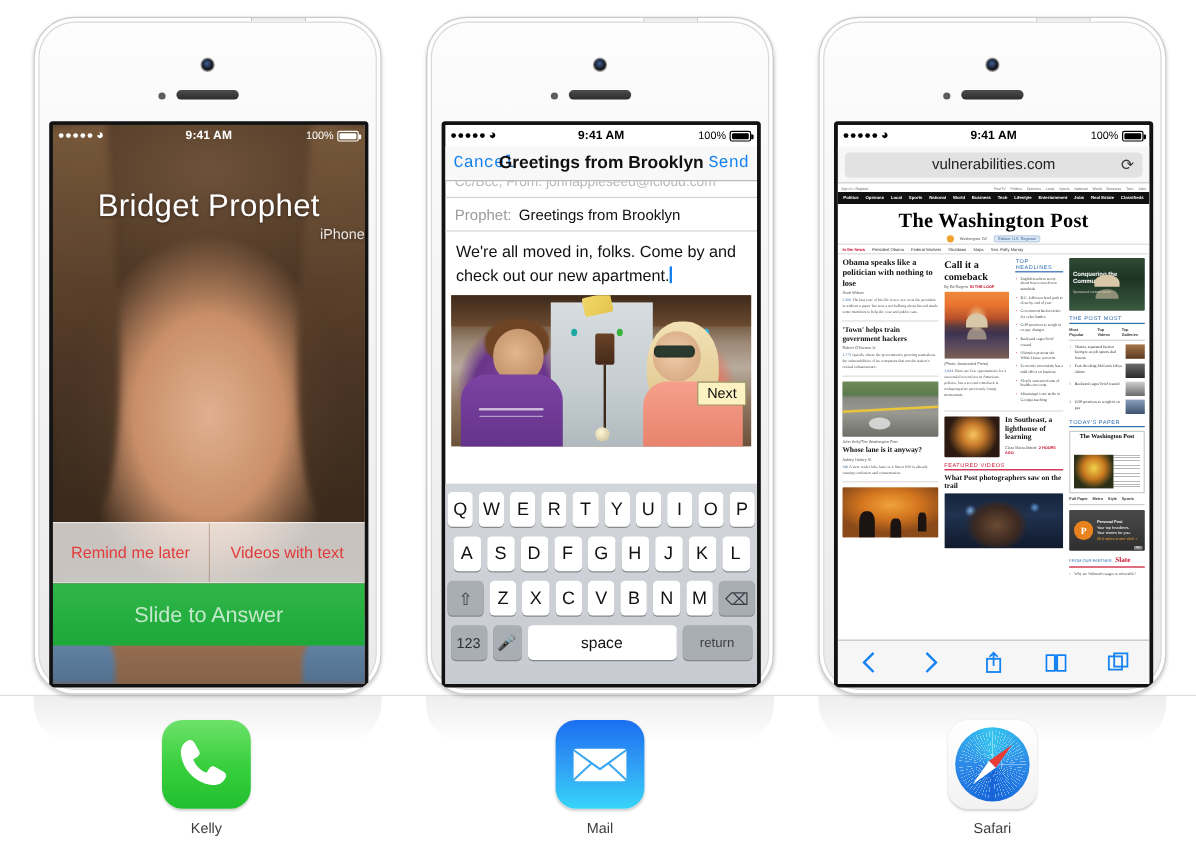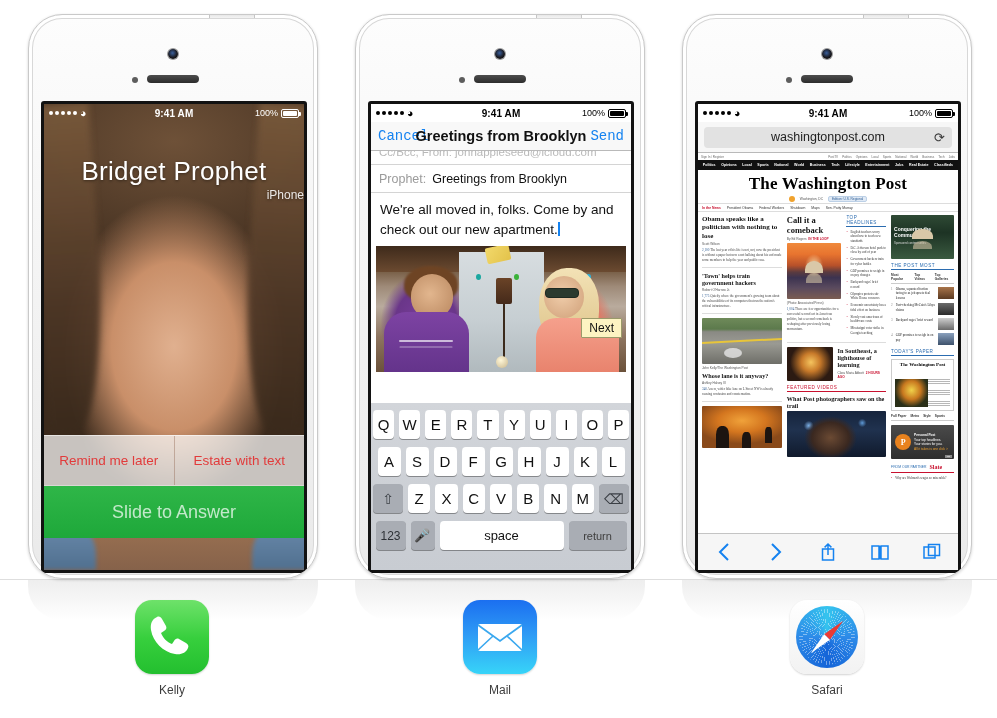--- a/index.html
+++ b/index.html
@@ -478,21 +478,21 @@
                   <i></i>
                 </span>
             </div>
           </div>
 
           <div class="call-name">Bridget Prophet</div>
           <div class="call-sub">iPhone</div>
 
           <div class="call-actions">
             <div>Remind me later</div>
-            <div>Estate with text</div>
+            <div>Videos with text</div>
           </div>
           <div class="slide-answer">Slide to Answer</div>
         </div>
       </div>
     </div>
   </div>
 
   <div class="reflect" style="left:355px"></div>
   <div class="phone" id="phone2">
     <div class="body">
@@ -640,21 +640,21 @@
             <div class="sb-right">
               <span>100%</span>
               <span class="batt">
                   <i></i>
                 </span>
             </div>
           </div>
 
           <div class="saf-bar">
             <div class="saf-url">
-              <span>washingtonpost.com</span>
+              <span>vulnerabilities.com</span>
               <span class="saf-reload">⟳</span>
             </div>
           </div>
 
           <div class="wp">
             <div class="wp-util">
               <span>Sign In / Register</span>
               <span class="r">
                 <span>PostTV</span>
                 <span>Politics</span>

